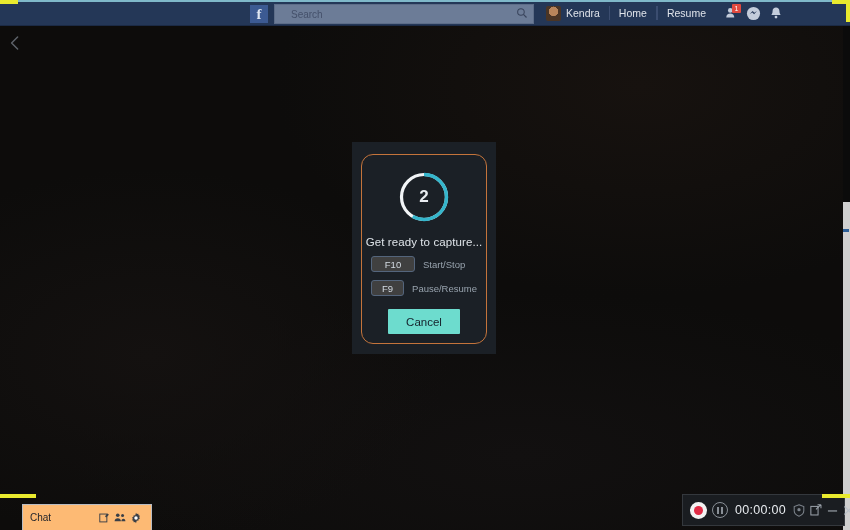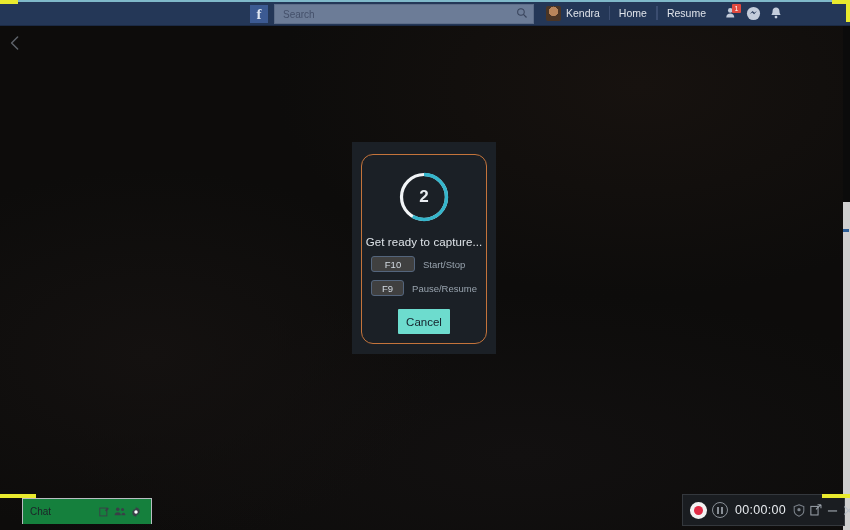--- a/index.html
+++ b/index.html
@@ -40,21 +40,21 @@
     color: #dfe6f2;
     font-family: "Liberation Serif", serif;
     font-weight: bold; font-size: 15px;
     line-height: 18px; text-align: center;
   }
   .search-box {
     width: 260px; height: 20px;
     background: #6c7c97;
     border: 1px solid #5d6d88;
     display: flex; align-items: center;
-    padding: 0 8px;
+    padding: 0 16px;
     position: relative;
   }
   .search-box span.ph {
     font-size: 10px; color: #44506a;
   }
   .search-ico {
     position: absolute; right: 5px; top: 2px;
     width: 12px; height: 12px;
   }
 
@@ -173,34 +173,34 @@
     width: 44px; height: 16px;
     border: 1px solid #54657c;
     border-radius: 3px;
     background: #404040;
     color: #d3dae2; font-size: 9.5px;
     display: flex; align-items: center; justify-content: center;
   }
   .shortcut-label { color: #98a3ae; font-size: 9.5px; white-space: nowrap; }
   #cancel-button {
     margin-top: 13px;
-    width: 52px; height: 25px;
+    width: 72px; height: 25px;
     background: #6ddcce;
     color: #15202b; font-size: 11.5px;
     border: none; border-radius: 1px;
     display: flex; align-items: center; justify-content: center;
     cursor: pointer;
     font-family: "Liberation Sans", sans-serif;
   }
 
   
   #chat-bar {
-    position: absolute; left: 22px; bottom: 6px;
+    position: absolute; left: 22px; bottom: 0;
     width: 130px; height: 26px;
-    background: #15803d;
+    background: #fdba74;
     border: 1px solid #b9bcc2;
     border-bottom: none;
     display: flex; align-items: center;
     padding: 0 7px;
     z-index: 35;
   }
   #chat-label { font-size: 10px; color: #1d2129; flex: 1; }
   .chat-icn { width: 16px; height: 18px; display: flex; align-items: center; justify-content: center; }
 
   

